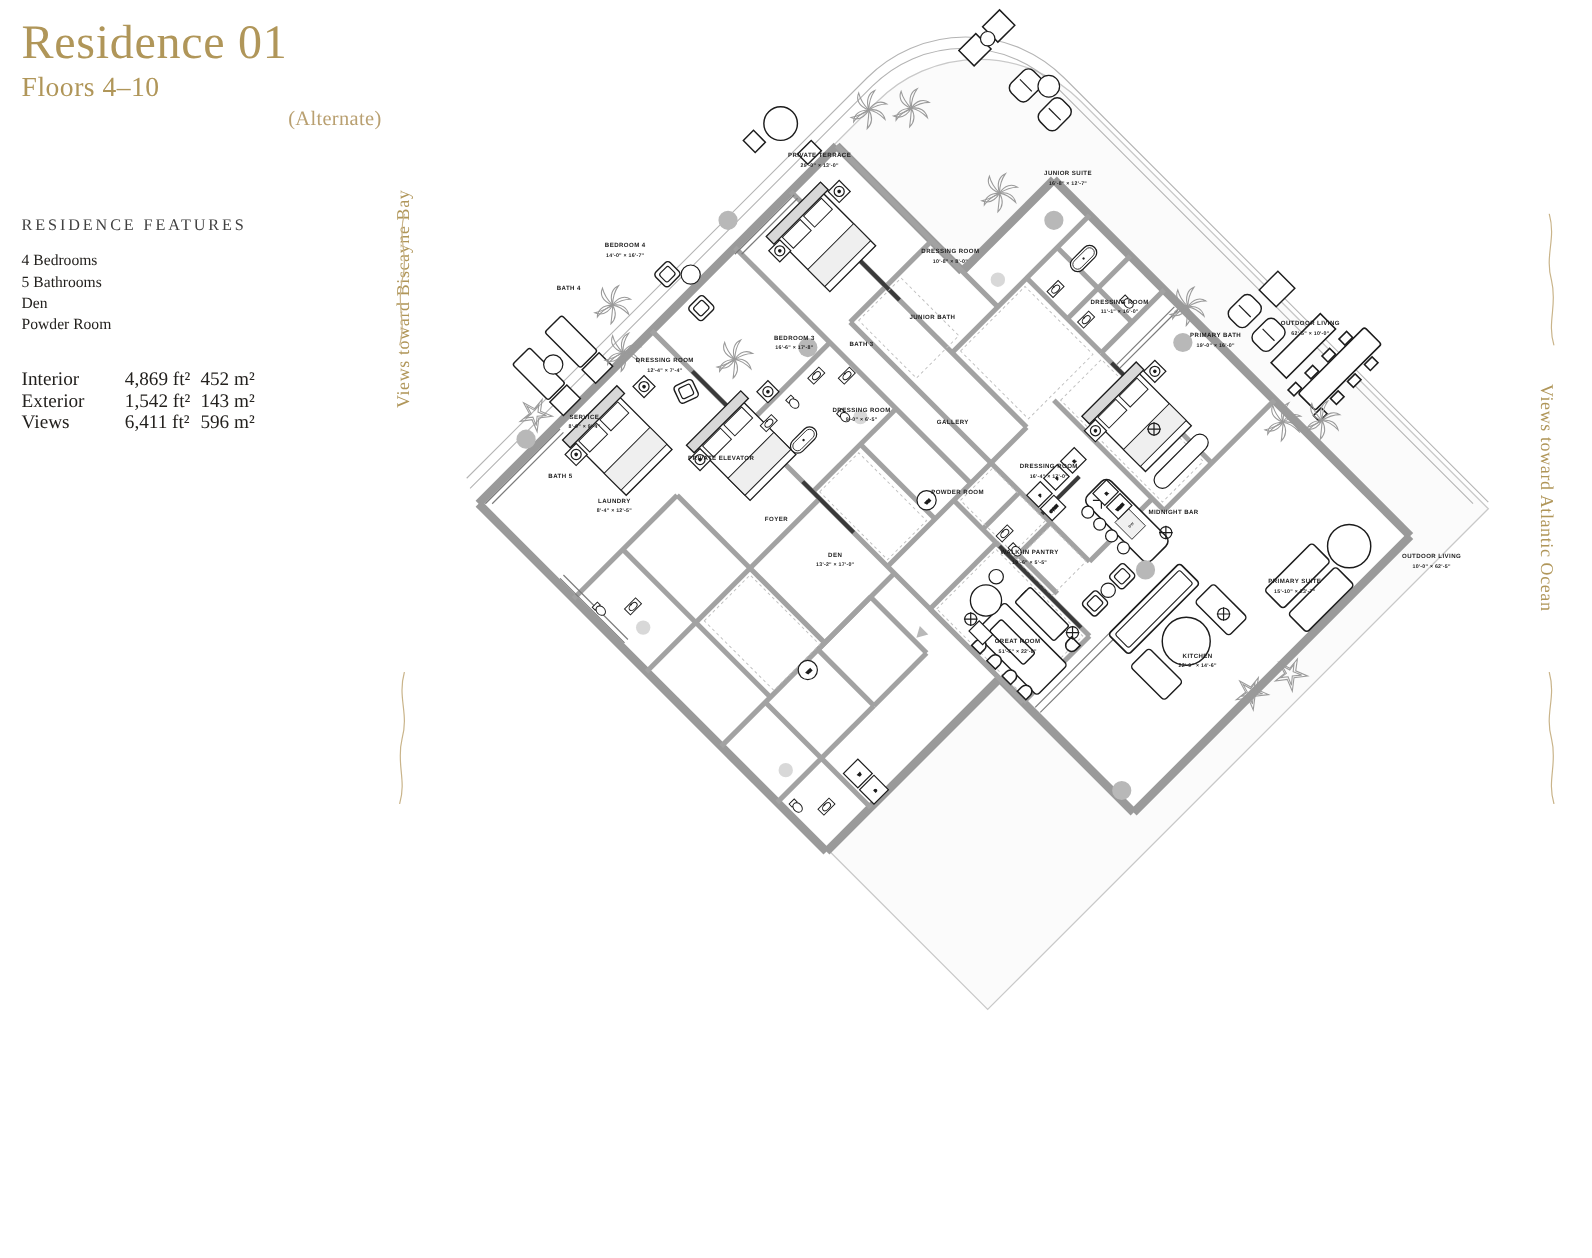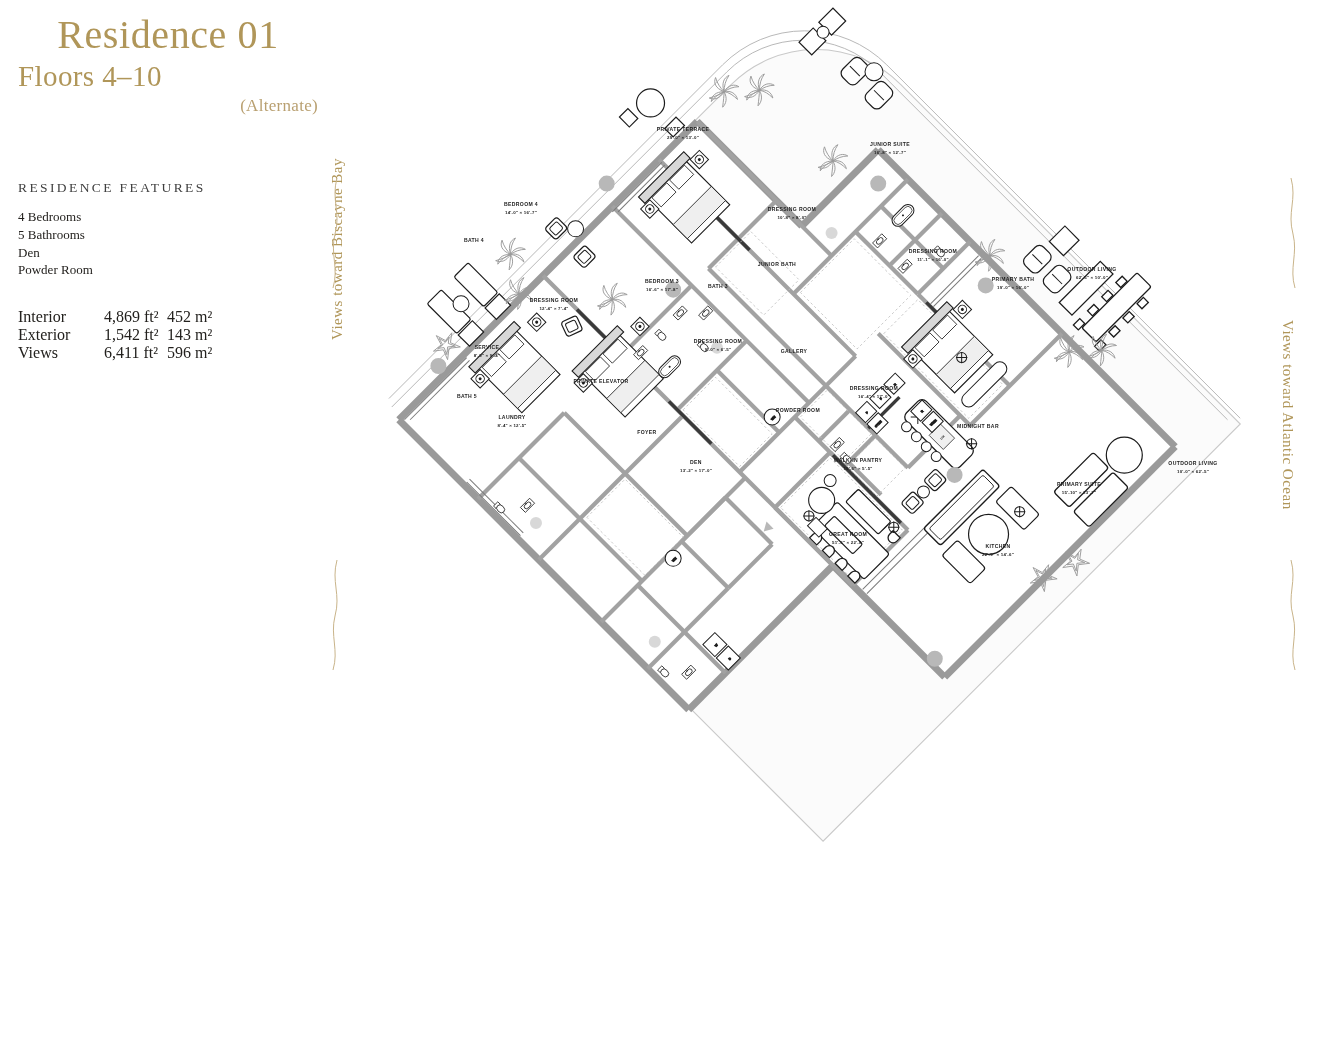--- a/index.html
+++ b/index.html
@@ -8,24 +8,24 @@
     width:1327px;height:1048px;
     background:#ffffff;
     font-family:"Liberation Serif", serif;
     overflow:hidden;position:relative;
   }
   
   #sidebar{position:absolute;left:18px;top:14px;width:300px;}
   .res-title{
     font-family:"Liberation Serif", serif;
     font-size:40px;color:#b09659;letter-spacing:.6px;
-    font-weight:400;line-height:1.05;margin:0 0 4px 0;text-align:center;
+    font-weight:400;line-height:1.05;margin:0 0 4px 0;
   }
   .res-floors{
-    font-size:29px;color:#b09659;letter-spacing:.4px;
+    font-size:23px;color:#b09659;letter-spacing:.4px;
     line-height:1.15;margin:0;font-weight:400;
   }
   .res-alt{
     font-size:17px;color:#b9a071;letter-spacing:.3px;
     line-height:1.3;margin:2px 0 0 0;font-weight:400;text-align:right;
   }
   .features-head{
     position:absolute;left:18px;top:180px;
     font-size:13.5px;color:#404040;letter-spacing:2.4px;
     font-weight:400;

